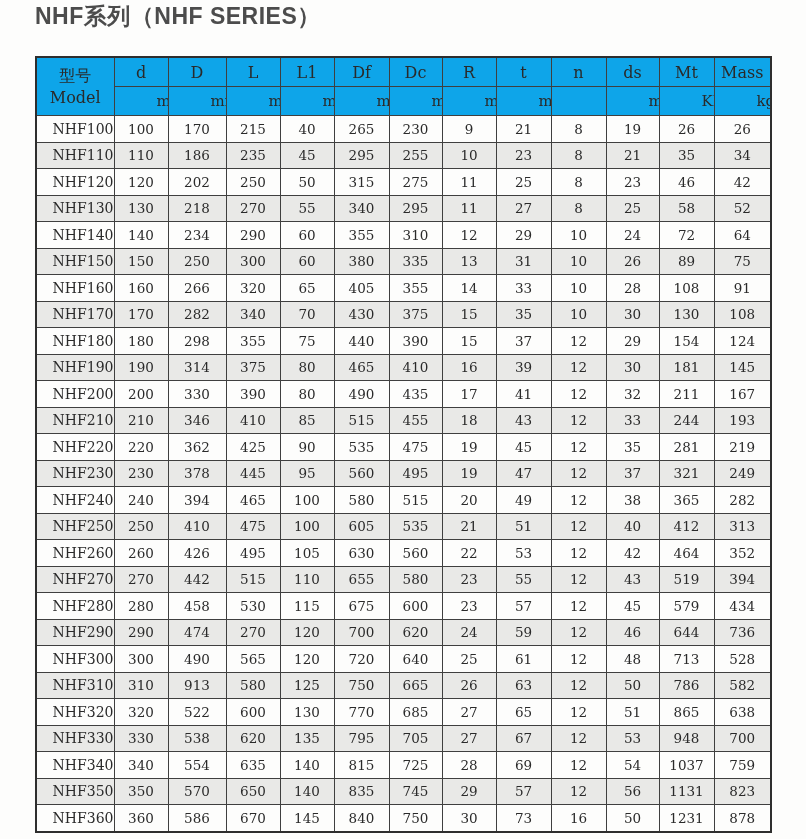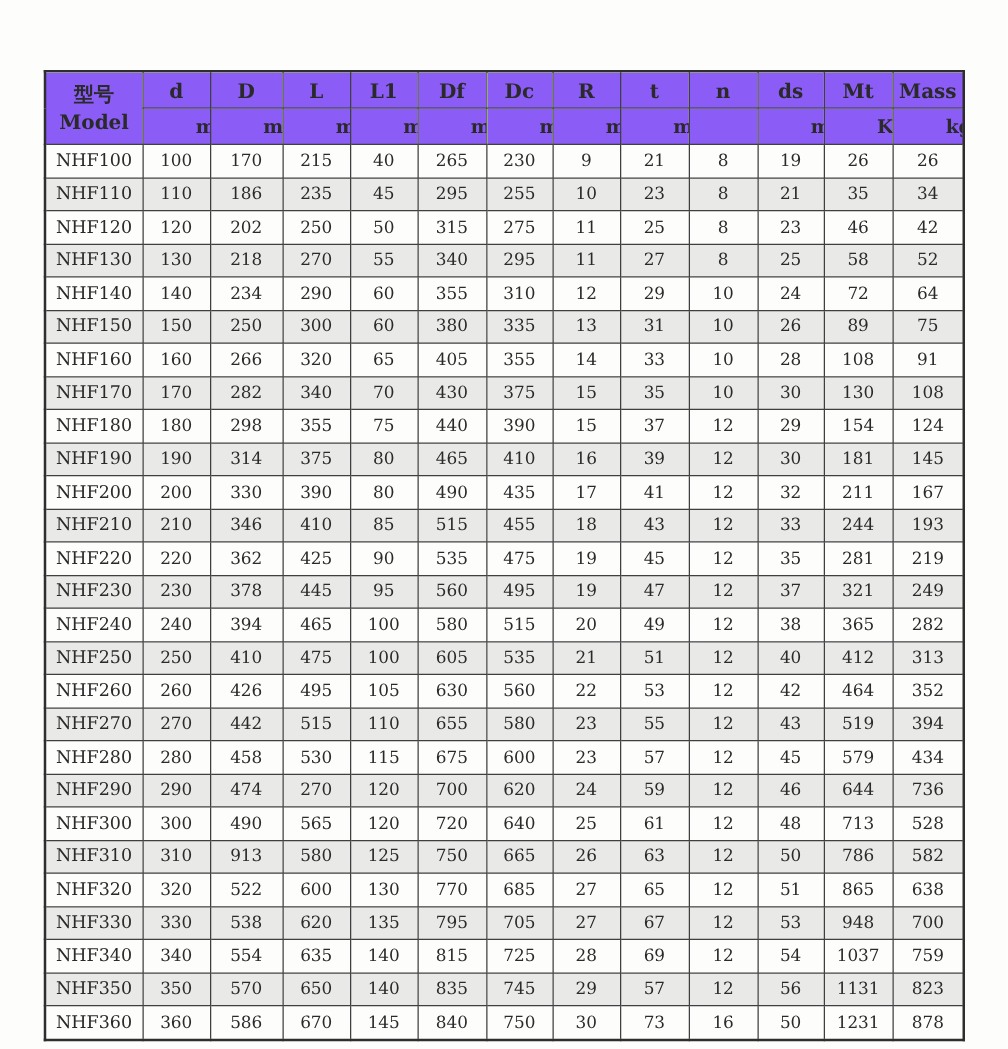--- a/index.html
+++ b/index.html
@@ -40,54 +40,56 @@
   .spec-table th, .spec-table td {
     border: 1px solid #3f3f3f;
     text-align: center;
     vertical-align: middle;
     padding: 0;
     color: #2a2a2a;
     overflow: hidden;
     white-space: nowrap;
   }
   .spec-table thead th {
-    background: #8b5cf6;
-    font-weight: bold;
+    background: #0ea5e9;
+    font-weight: normal;
   }
   .spec-table thead tr.label-row th {
     height: 28px;
     font-size: 16px;
   }
   .spec-table thead tr.unit-row th {
     height: 28px;
     font-size: 15px;
     padding-left: 42px;
   }
   .spec-table th.model-th {
     font-size: 15px;
     line-height: 1.35;
   }
   .spec-table tbody td {
     height: 25.5px;
     font-size: 13.5px;
   }
   .spec-table tbody td.model-cell {
     font-size: 14px;
+    text-align: right;
   }
   .spec-table tbody tr:nth-child(even) {
     background: #e9e9e7;
   }
   .spec-table tbody tr:nth-child(odd) {
     background: #fdfdfc;
   }
 </style>
 </head>
 <body>
 
 <div class="page">
+  <h1 class="page-title">NHF系列（NHF SERIES）</h1>
 
   <table class="spec-table">
     <colgroup>
         <col style="width: 78px;">
         <col style="width: 54px;">
         <col style="width: 58px;">
         <col style="width: 54px;">
         <col style="width: 54px;">
         <col style="width: 55px;">
         <col style="width: 53px;">

